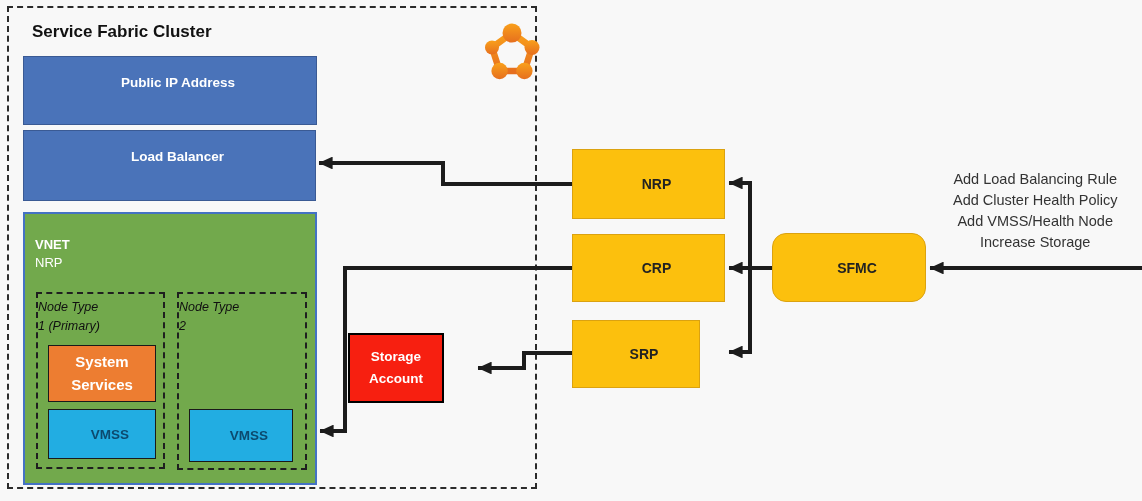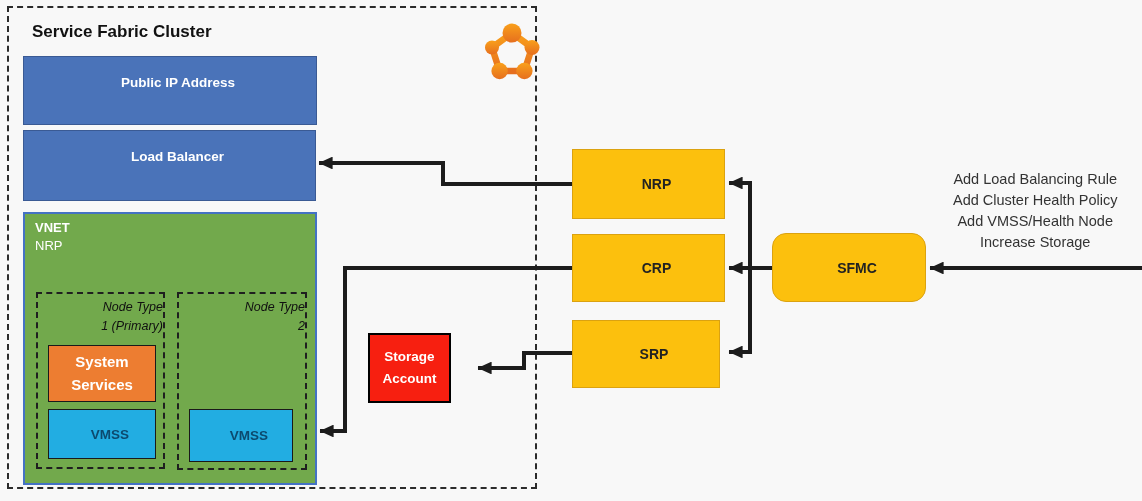--- a/index.html
+++ b/index.html
@@ -16,47 +16,47 @@
          justify-content:center; text-align:center; font-weight:bold;padding-left:16px; }
 
   .blue  { background:var(--blue-box); border:1.6px solid var(--blue-box-border);
            color:#fff; font-size:13.5px; align-items:flex-start; padding-top:18px; }
   .public-ip     { left:14px; top:48px;  width:294px; height:69px; }
   .load-balancer { left:14px; top:122px; width:293px; height:71px; }
 
   .vnet { position:absolute; left:14px; top:204px; width:294px; height:273px;
           background:var(--green-box); border:2px solid var(--green-box-border);
           box-sizing:border-box; color:#fff; }
-  .vnet-label    { font-weight:bold; font-size:13px; padding:6px 0 0 10px; }
+  .vnet-label    { font-weight:bold; font-size:13px; padding:23px 0 0 10px; }
   .vnet-sublabel { font-size:13px; padding:3px 0 0 10px; }
 
   .nodetype { position:absolute; border:2px dashed #1f1f1f; box-sizing:border-box; }
   .nt1 { left:11px;  top:78px; width:129px; height:177px; }
   .nt2 { left:152px; top:78px; width:130px; height:178px; }
-  .nt-label { font-style:italic; color:#101010; font-size:12.5px; text-align:right;
+  .nt-label { font-style:italic; color:#101010; font-size:12.5px; text-align:left;
               padding-top:4px; white-space:pre-line; line-height:1.55; font-weight:normal; }
 
   .orange { background:var(--orange-box); border:1.5px solid #1a1a1a; color:#fff;
             font-size:15px; line-height:1.5; padding:0 16px; }
   .sys-services { left:10px; top:51px; width:108px; height:57px; }
 
   .cyan { background:var(--cyan-box); border:1.5px solid #1a1a1a; color:#0c4a6e; font-size:13.5px; }
   .vmss1 { left:10px; top:115px; width:108px; height:50px; }
   .vmss2 { left:10px; top:115px; width:104px; height:53px; }
 
   .yellow { background:var(--yellow-box); border:1.5px solid var(--yellow-box-border);
             color:#222; font-size:14px; }
   .nrp  { left:572px; top:149px; width:153px; height:70px; }
   .crp  { left:572px; top:234px; width:153px; height:68px; }
-  .srp  { left:572px; top:320px; width:148px; height:68px; }
+  .srp  { left:572px; top:320px; width:128px; height:68px; }
   .sfmc { left:772px; top:233px; width:154px; height:69px;border-radius:14px; }
 
   .red { background:var(--red-box); border:2px solid #000; color:#fff;
          font-size:13.5px; line-height:1.6; padding:0 14px; }
-  .storage { left:368px; top:333px; width:83px; height:70px; }
+  .storage { left:348px; top:333px; width:96px; height:70px; }
 
   .annotations { position:absolute; left:953px; top:169px; font-size:14.5px;
                  color:#333; line-height:21px; white-space:nowrap;text-align:center; }
 
   .arrow-layer { position:absolute; left:0; top:0; width:1142px; height:501px;
                  pointer-events:none; }
   .arrow-path { fill:none; stroke:var(--arrow,#1c1c1c); stroke-width:4; }
 </style>
 </head>
 <body>

